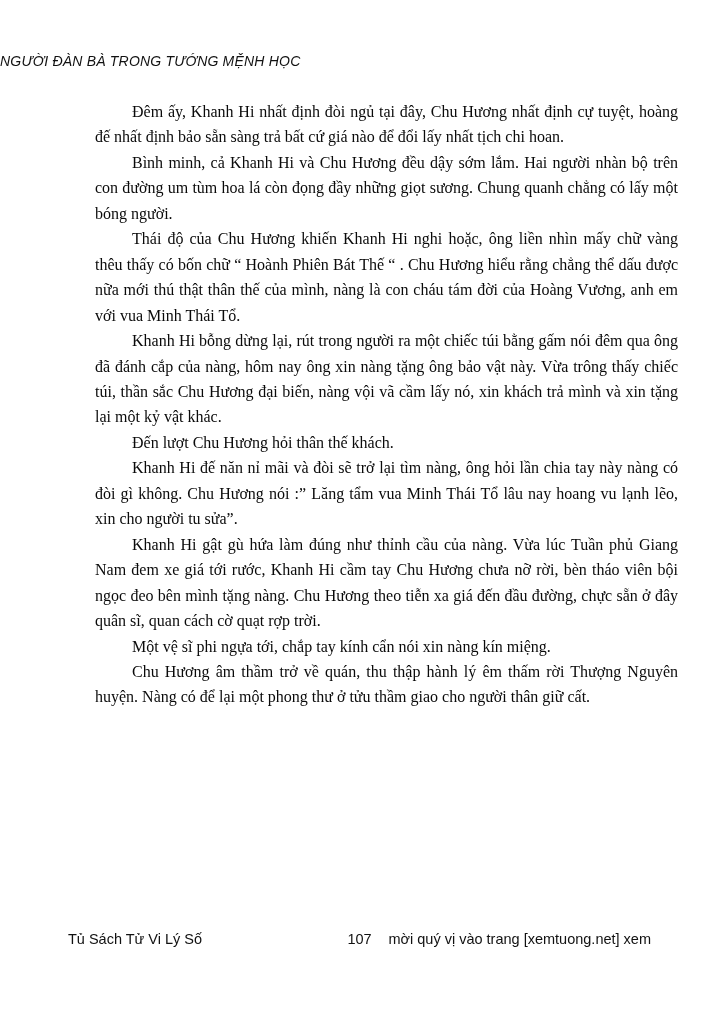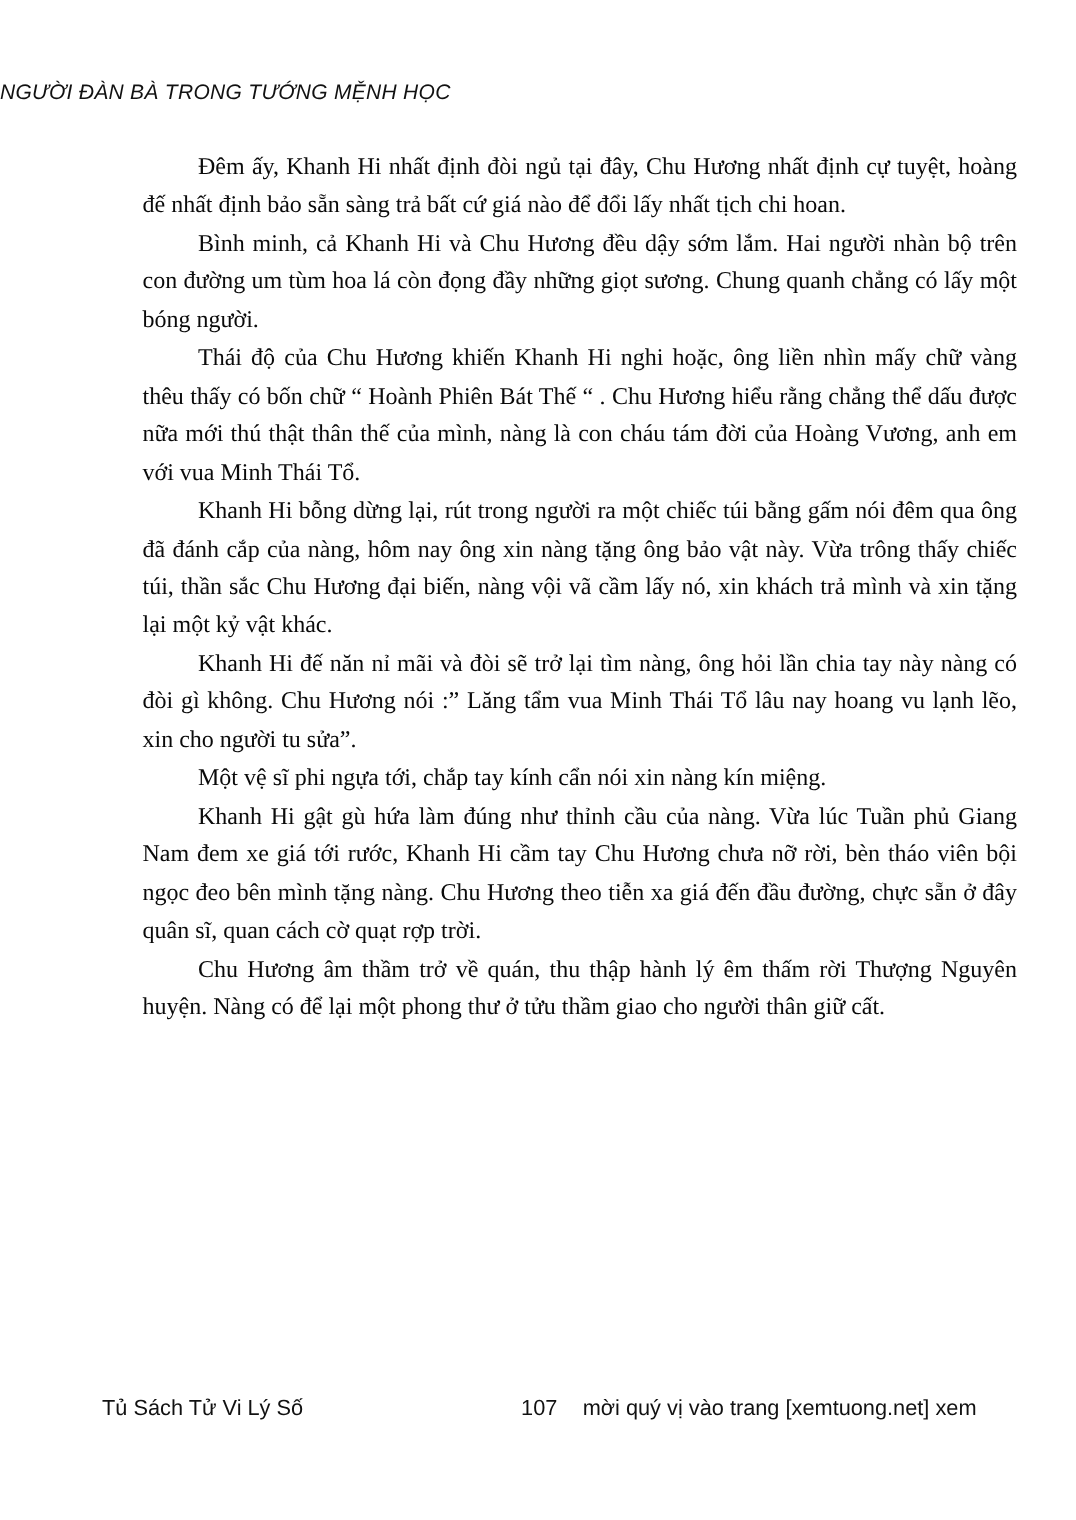--- a/index.html
+++ b/index.html
@@ -65,23 +65,24 @@
 
 <div class="page">
 
   <div class="doc-title">NGƯỜI ĐÀN BÀ TRONG TƯỚNG MỆNH HỌC</div>
 
   <div class="body-text">
     <p>Đêm ấy, Khanh Hi nhất định đòi ngủ tại đây, Chu Hương nhất định cự tuyệt, hoàng đế nhất định bảo sẵn sàng trả bất cứ giá nào để đổi lấy nhất tịch chi hoan.</p>
     <p>Bình minh, cả Khanh Hi và Chu Hương đều dậy sớm lắm. Hai người nhàn bộ trên con đường um tùm hoa lá còn đọng đầy những giọt sương. Chung quanh chẳng có lấy một bóng người.</p>
     <p>Thái độ của Chu Hương khiến Khanh Hi nghi hoặc, ông liền nhìn mấy chữ vàng thêu thấy có bốn chữ “ Hoành Phiên Bát Thế “ . Chu Hương hiểu rằng chẳng thể dấu được nữa mới thú thật thân thế của mình, nàng là con cháu tám đời của Hoàng Vương, anh em với vua Minh Thái Tổ.</p>
     <p>Khanh Hi bỗng dừng lại, rút trong người ra một chiếc túi bằng gấm nói đêm qua ông đã đánh cắp của nàng, hôm nay ông xin nàng tặng ông bảo vật này. Vừa trông thấy chiếc túi, thần sắc Chu Hương đại biến, nàng vội vã cầm lấy nó, xin khách trả mình và xin tặng lại một kỷ vật khác.</p>
+    <p>Đến lượt Chu Hương hỏi thân thế khách.</p>
     <p>Khanh Hi đế năn nỉ mãi và đòi sẽ trở lại tìm nàng, ông hỏi lần chia tay này nàng có đòi gì không. Chu Hương nói :” Lăng tẩm vua Minh Thái Tổ lâu nay hoang vu lạnh lẽo, xin cho người tu sửa”.</p>
+    <p>Khanh Hi gật gù hứa làm đúng như thỉnh cầu của nàng. Vừa lúc Tuần phủ Giang Nam đem xe giá tới rước, Khanh Hi cầm tay Chu Hương chưa nỡ rời, bèn tháo viên bội ngọc đeo bên mình tặng nàng. Chu Hương theo tiễn xa giá đến đầu đường, chực sẵn ở đây quân sĩ, quan cách cờ quạt rợp trời.</p>
     <p>Một vệ sĩ phi ngựa tới, chắp tay kính cẩn nói xin nàng kín miệng.</p>
-    <p>Khanh Hi gật gù hứa làm đúng như thỉnh cầu của nàng. Vừa lúc Tuần phủ Giang Nam đem xe giá tới rước, Khanh Hi cầm tay Chu Hương chưa nỡ rời, bèn tháo viên bội ngọc đeo bên mình tặng nàng. Chu Hương theo tiễn xa giá đến đầu đường, chực sẵn ở đây quân sĩ, quan cách cờ quạt rợp trời.</p>
     <p>Chu Hương âm thầm trở về quán, thu thập hành lý êm thấm rời Thượng Nguyên huyện. Nàng có để lại một phong thư ở tửu thầm giao cho người thân giữ cất.</p>
   </div>
 
   <div class="footer">
     <span class="f-left">Tủ Sách Tử Vi Lý Số</span>
     <span class="f-center">107</span>
     <span class="f-right">mời quý vị vào trang [xemtuong.net] xem</span>
   </div>
 
 </div>

